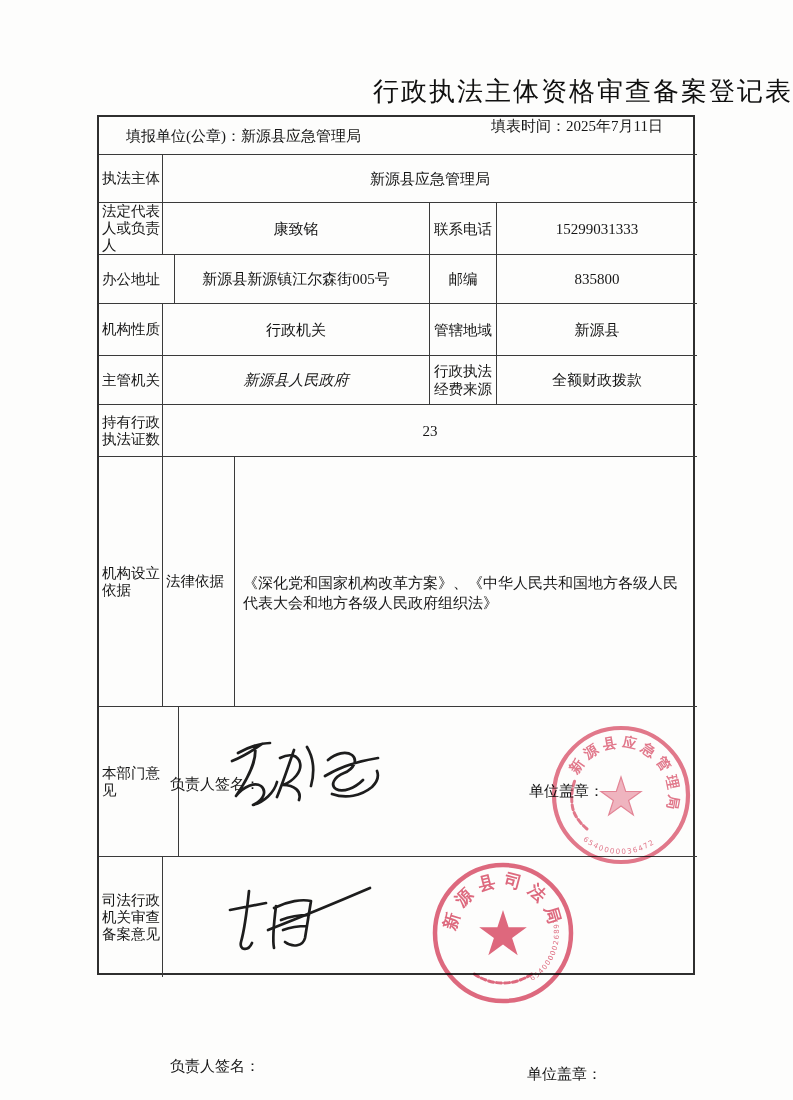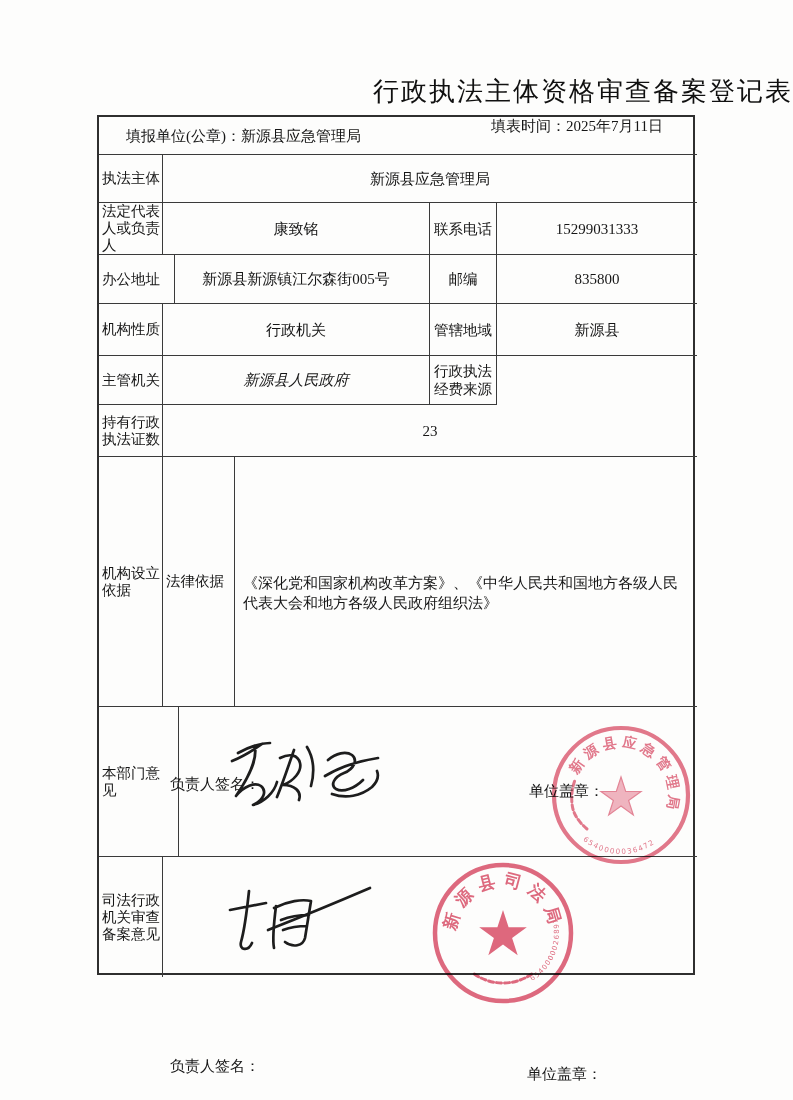--- a/index.html
+++ b/index.html
@@ -76,20 +76,21 @@
 
     <div class="cell lab bR bB" style="left:0;top:187px;width:64px;height:52px;">机构性质</div>
     <div class="cell val bR bB" style="left:64px;top:187px;width:267px;height:52px;">行政机关</div>
     <div class="cell lab-c bR bB" style="left:331px;top:187px;width:67px;height:52px;">管辖地域</div>
     <div class="cell val bB" style="left:398px;top:187px;width:200px;height:52px;">新源县</div>
 
     <div class="cell lab bR bB" style="left:0;top:239px;width:64px;height:49px;">主管机关</div>
     <div class="cell val bR bB" style="left:64px;top:239px;width:267px;height:49px;font-style:italic;">新源县人民政府</div>
     <div class="cell lab-c bR bB" style="left:331px;top:239px;width:67px;height:49px;">行政执法
 经费来源</div>
+    <div class="cell val bB" style="left:398px;top:239px;width:200px;height:49px;">全额财政拨款</div>
 
     <div class="cell lab bR bB" style="left:0;top:288px;width:64px;height:52px;">持有行政
 执法证数</div>
     <div class="cell val bB" style="left:64px;top:288px;width:534px;height:52px;">23</div>
 
     <div class="cell lab bR bB" style="left:0;top:340px;width:64px;height:250px;">机构设立
 依据</div>
     <div class="cell lab bR bB" style="left:64px;top:340px;width:72px;height:250px;">法律依据</div>
     <div class="cell law-cell bB" style="left:136px;top:340px;width:462px;height:250px;">
       <div class="law-text">《深化党和国家机构改革方案》、《中华人民共和国地方各级人民代表大会和地方各级人民政府组织法》</div>

